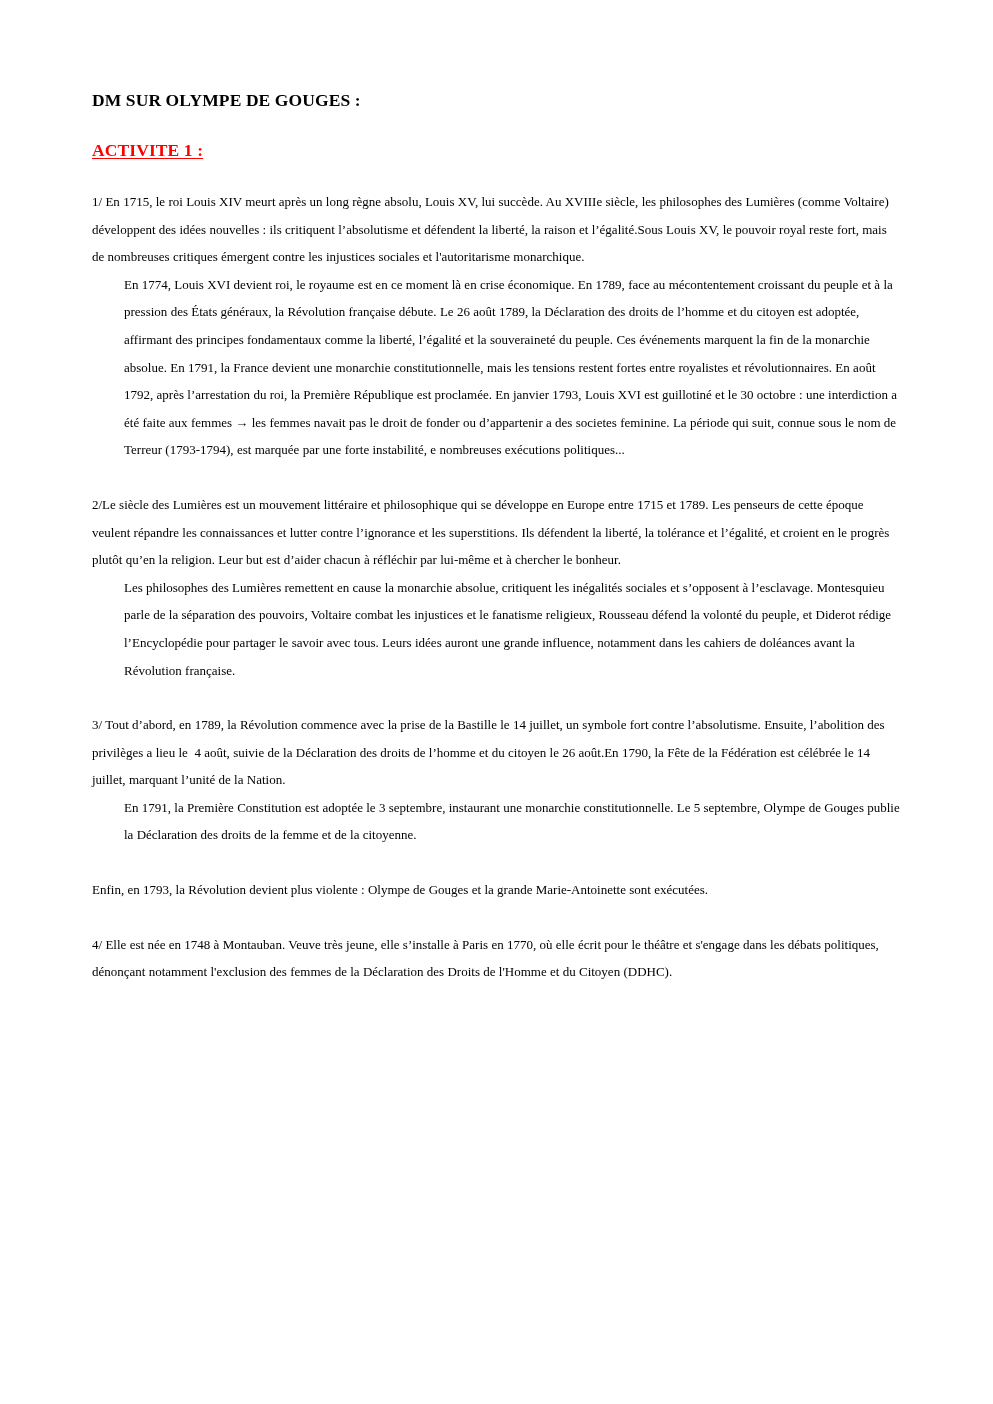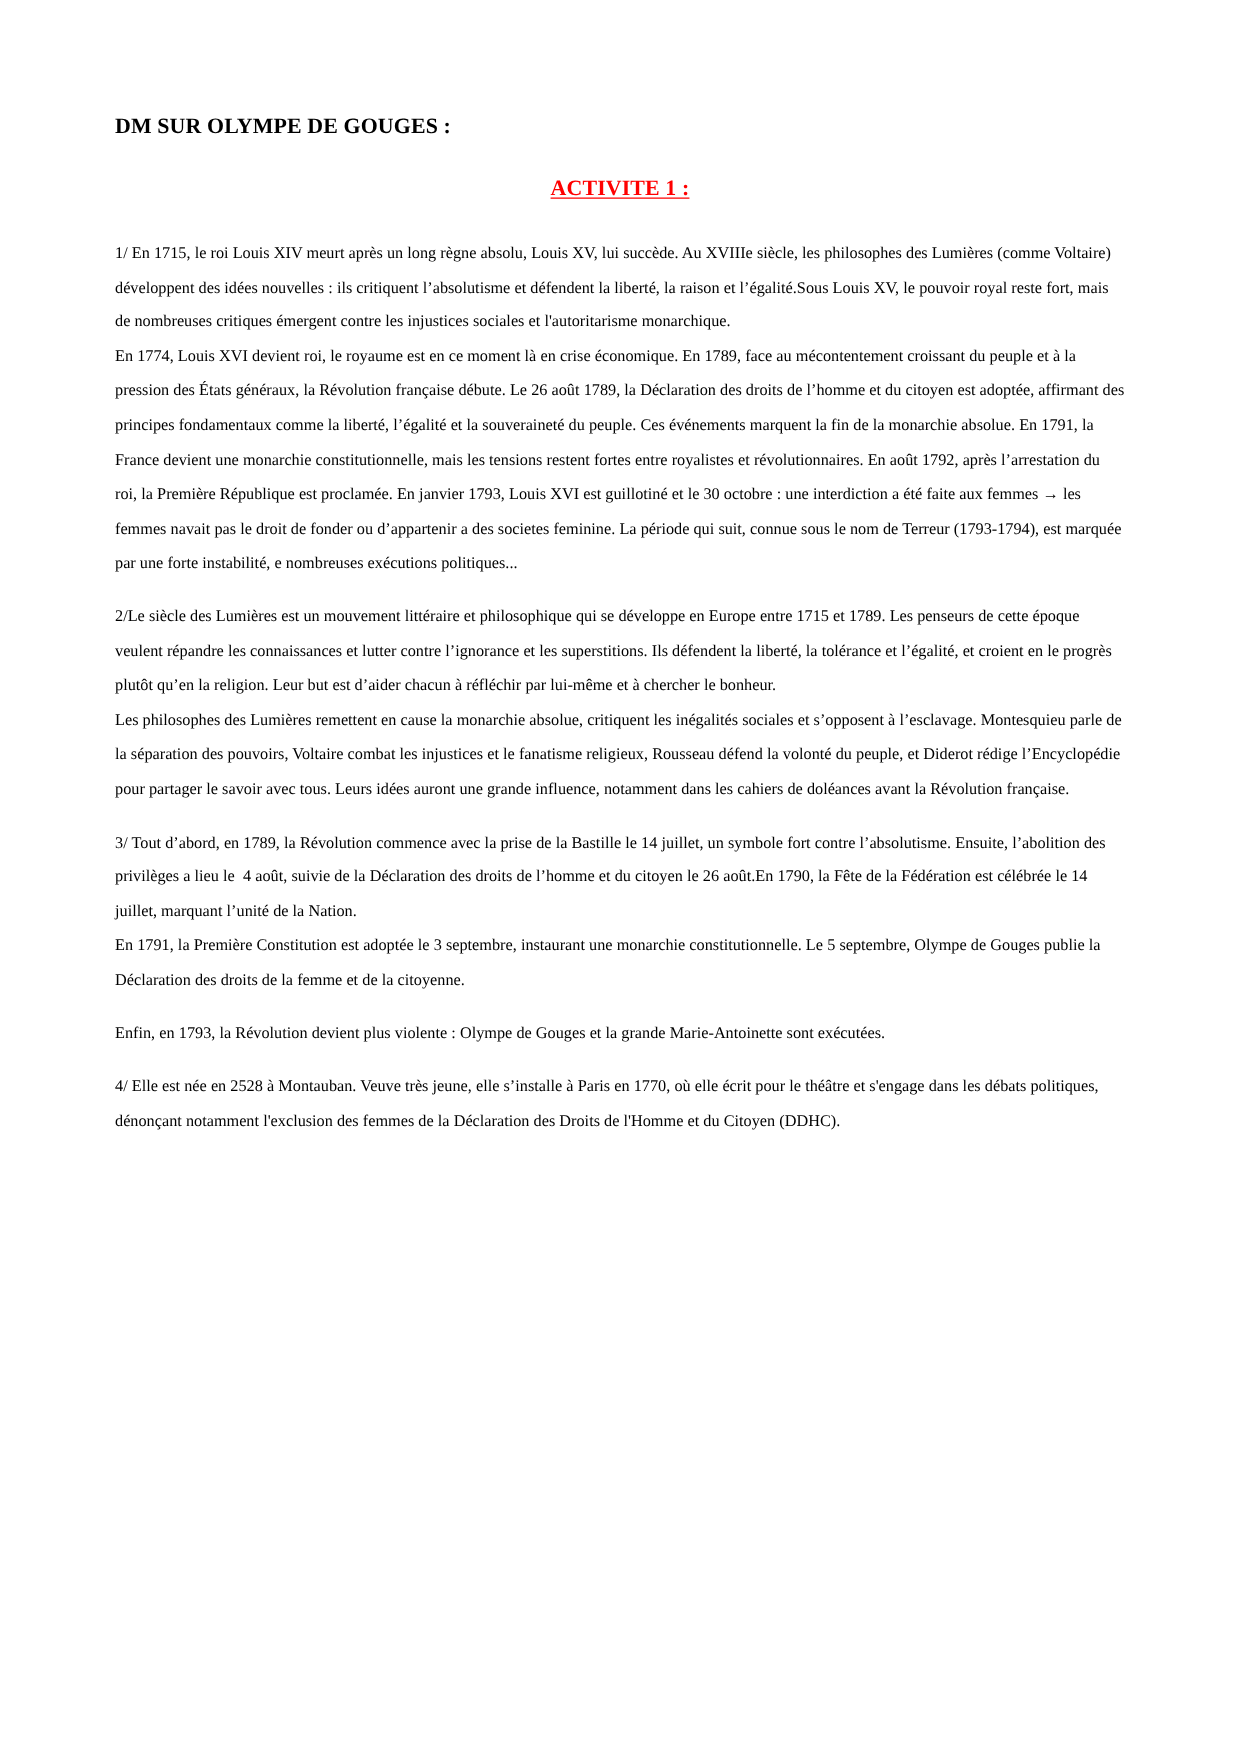--- a/index.html
+++ b/index.html
@@ -33,38 +33,38 @@
   }
   .section-heading {
     font-size: 17.5px;
     font-weight: bold;
     color: #ff0000;
     text-decoration: underline;
     text-underline-offset: 2px;
     line-height: 24px;
     margin: 26px 0 0 0;
     letter-spacing: 0.1px;
-    text-align: center;
   }
   .para {
     font-size: 13px;
     line-height: 27.6px;
     margin: 0;
     text-align: left;
     white-space: pre-wrap;
     word-spacing: 0.05px;
   }
   .para.first-body {
     margin-top: 26px;
   }
   .para.gap {
-    margin-top: 15px;
+    margin-top: 27px;
   }
   .para.tight {
     margin-top: 0;
+    margin-left: 32px;
   }
 </style>
 </head>
 <body>
 
 <div class="page">
 
   <h1 class="doc-title">DM SUR OLYMPE DE GOUGES :</h1>
 
   <h2 class="section-heading">ACTIVITE 1 :</h2>
@@ -77,15 +77,15 @@
 
   <p class="para tight">Les philosophes des Lumières remettent en cause la monarchie absolue, critiquent les inégalités sociales et s’opposent à l’esclavage. Montesquieu parle de la séparation des pouvoirs, Voltaire combat les injustices et le fanatisme religieux, Rousseau défend la volonté du peuple, et Diderot rédige l’Encyclopédie pour partager le savoir avec tous. Leurs idées auront une grande influence, notamment dans les cahiers de doléances avant la Révolution française.</p>
 
   <p class="para gap">3/ Tout d’abord, en 1789, la Révolution commence avec la prise de la Bastille le 14 juillet, un symbole fort contre l’absolutisme. Ensuite, l’abolition des privilèges a lieu le  4 août, suivie de la Déclaration des droits de l’homme et du citoyen le 26 août.En 1790, la Fête de la Fédération est célébrée le 14 juillet, marquant l’unité de la Nation.</p>
 
   <p class="para tight">En 1791, la Première Constitution est adoptée le 3 septembre, instaurant une monarchie constitutionnelle. Le 5 septembre, Olympe de Gouges publie la Déclaration des droits de la femme et de la citoyenne.</p>
 
 
   <p class="para gap">Enfin, en 1793, la Révolution devient plus violente : Olympe de Gouges et la grande Marie-Antoinette sont exécutées.</p>
 
-  <p class="para gap">4/ Elle est née en 2528 à Montauban. Veuve très jeune, elle s’installe à Paris en 1770, où elle écrit pour le théâtre et s'engage dans les débats politiques, dénonçant notamment l'exclusion des femmes de la Déclaration des Droits de l'Homme et du Citoyen (DDHC).</p>
+  <p class="para gap">4/ Elle est née en 1748 à Montauban. Veuve très jeune, elle s’installe à Paris en 1770, où elle écrit pour le théâtre et s'engage dans les débats politiques, dénonçant notamment l'exclusion des femmes de la Déclaration des Droits de l'Homme et du Citoyen (DDHC).</p>
 
 </div>
 
 </body></html>

